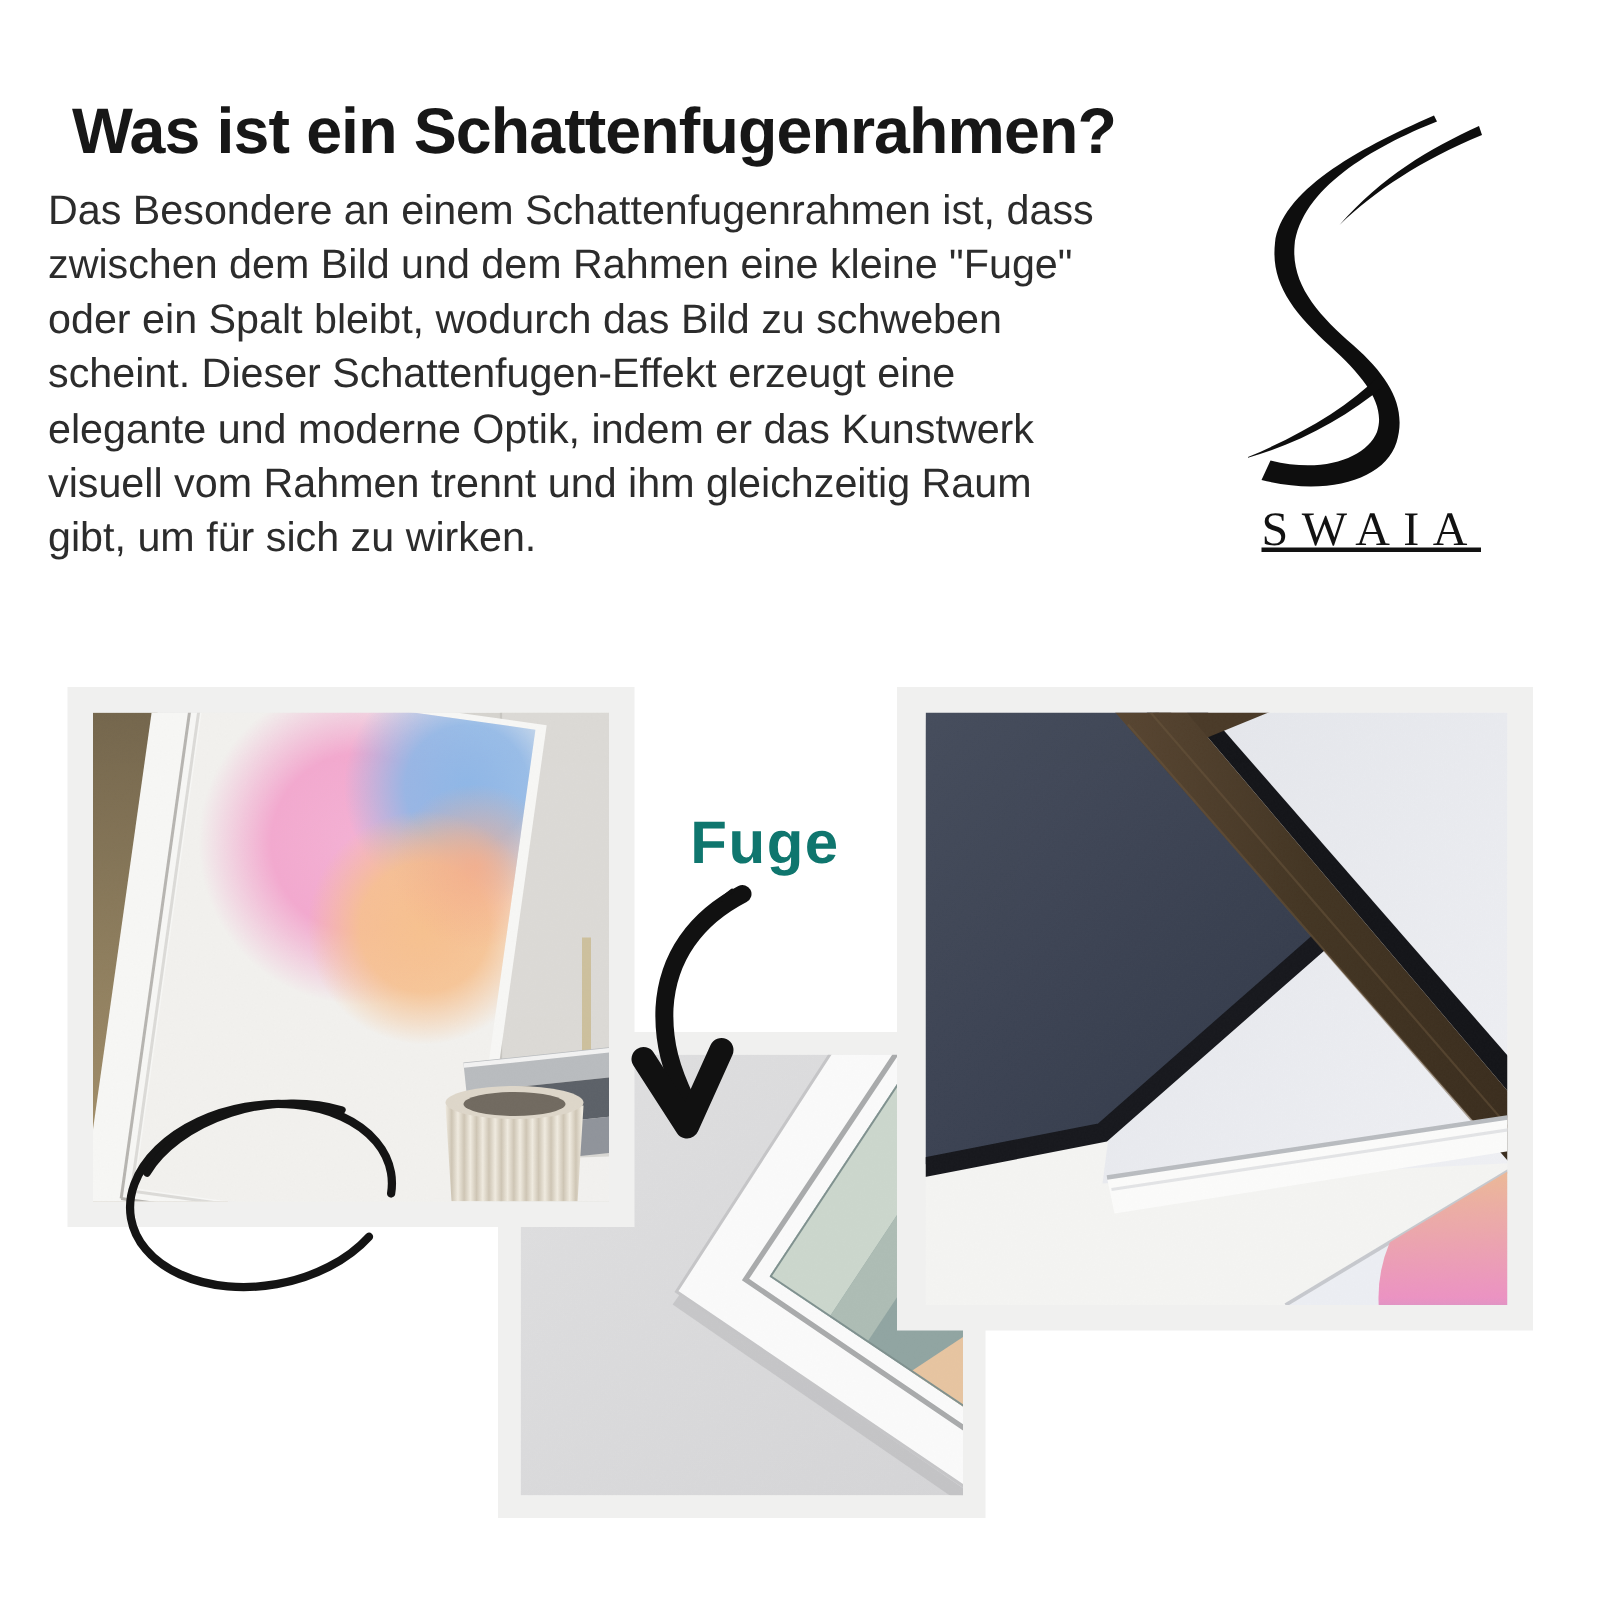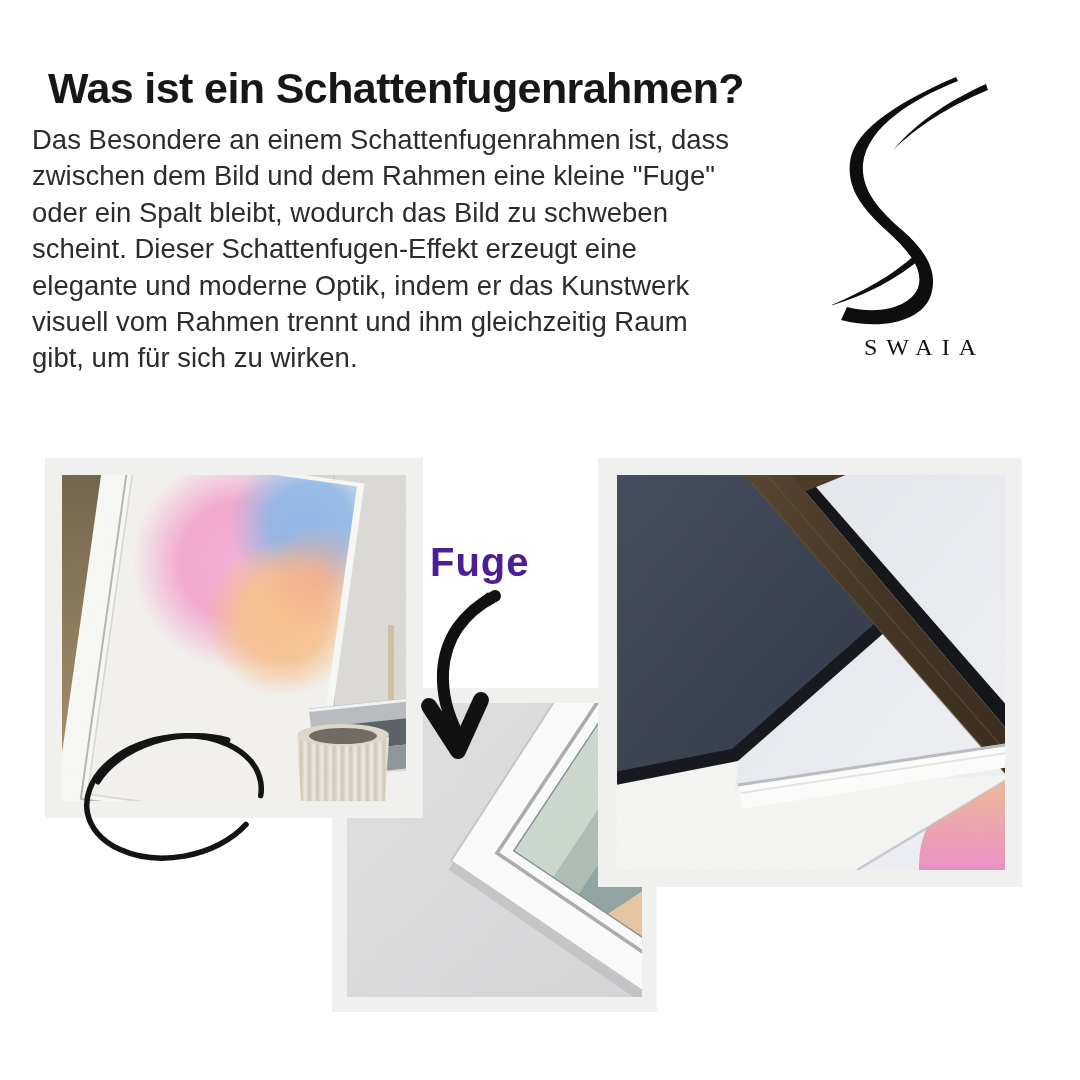--- a/index.html
+++ b/index.html
@@ -6,35 +6,35 @@
   .stage{position:relative;width:1080px;height:1080px;background:#ffffff;overflow:hidden;
          font-family:"Liberation Sans",sans-serif;}
   
   .title{position:absolute;left:48px;top:64px;font-size:43px;font-weight:700;
          letter-spacing:-0.6px;color:#171717;white-space:nowrap;}
   .body-text{position:absolute;left:32px;top:122px;font-size:27.5px;line-height:36.4px;
          color:#2c2c2c;white-space:pre-line;}
   
   .brand{position:absolute;left:832px;top:70px;width:176px;height:300px;}
   .brand svg{display:block}
-  .wordmark{position:absolute;left:0;top:264px;width:176px;text-align:center;
-         font-family:"Liberation Serif",serif;font-size:24px;color:#121212;
-         letter-spacing:9px;text-indent:9px;}
+  .wordmark{position:absolute;left:0;top:264px;width:176px;
+         font-family:"Liberation Serif",serif;font-size:32px;color:#121212;
+         letter-spacing:9px;text-indent:9px;text-decoration:underline;}
   
   .card{position:absolute;background:#f0f0ef;}
   .card-left{left:45px;top:458px;width:378px;height:360px;z-index:3;}
   .card-mid{left:332px;top:688px;width:325px;height:324px;z-index:1;}
   .card-right{left:598px;top:458px;width:424px;height:429px;z-index:2;}
   .photo{position:absolute;overflow:hidden;}
   .photo-left{left:17px;top:17px;width:344px;height:326px;}
   .photo-mid{left:15px;top:15px;width:295px;height:294px;}
   .photo-right{left:19px;top:17px;width:388px;height:395px;}
   
-  .fuge-label{position:absolute;left:430px;top:540px;width:160px;text-align:left;
-         font-size:40px;font-weight:700;letter-spacing:1px;color:#4c1d95;z-index:4;}
+  .fuge-label{position:absolute;left:430px;top:540px;width:160px;text-align:center;
+         font-size:40px;font-weight:700;letter-spacing:1px;color:#0f766e;z-index:4;}
   .arrow-wrap{position:absolute;left:392px;top:586px;width:124px;height:188px;z-index:4;}
   .circle-wrap{position:absolute;left:76px;top:720px;width:200px;height:152px;z-index:4;}
 </style>
 </head>
 <body>
 
 <div class="stage">
 
   <div class="title">Was ist ein Schattenfugenrahmen?</div>
   <div class="body-text">Das Besondere an einem Schattenfugenrahmen ist, dass

